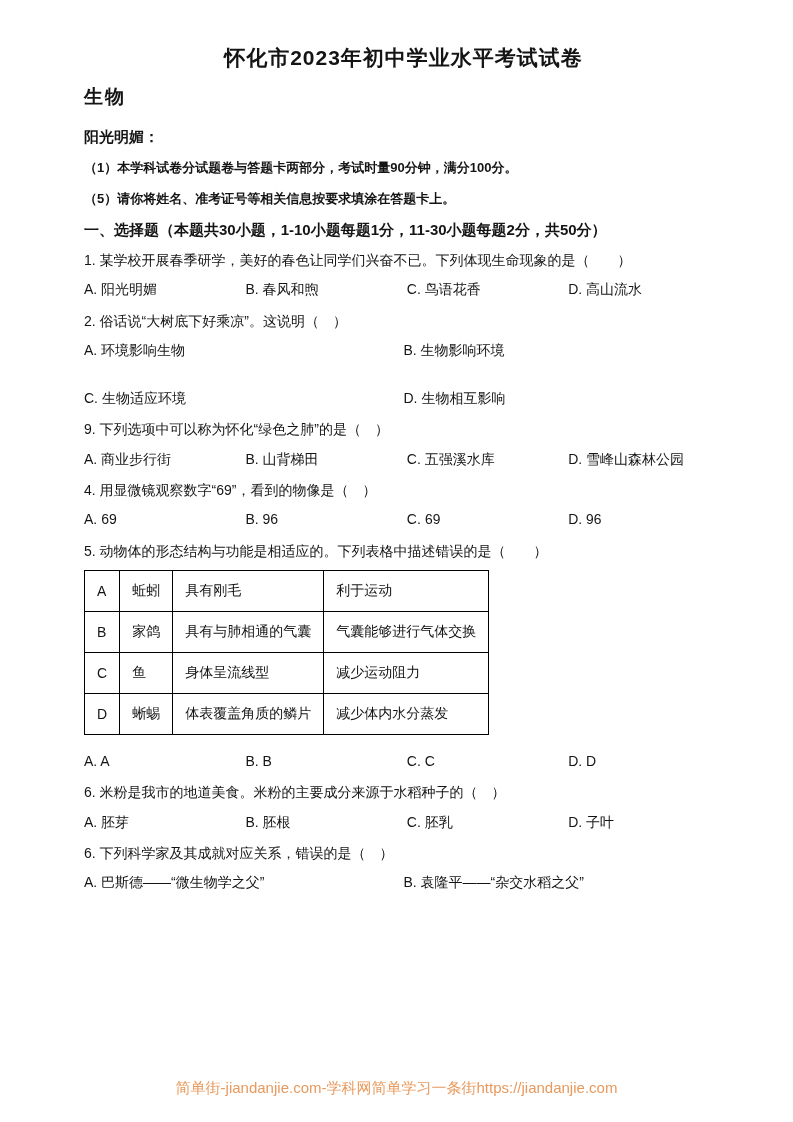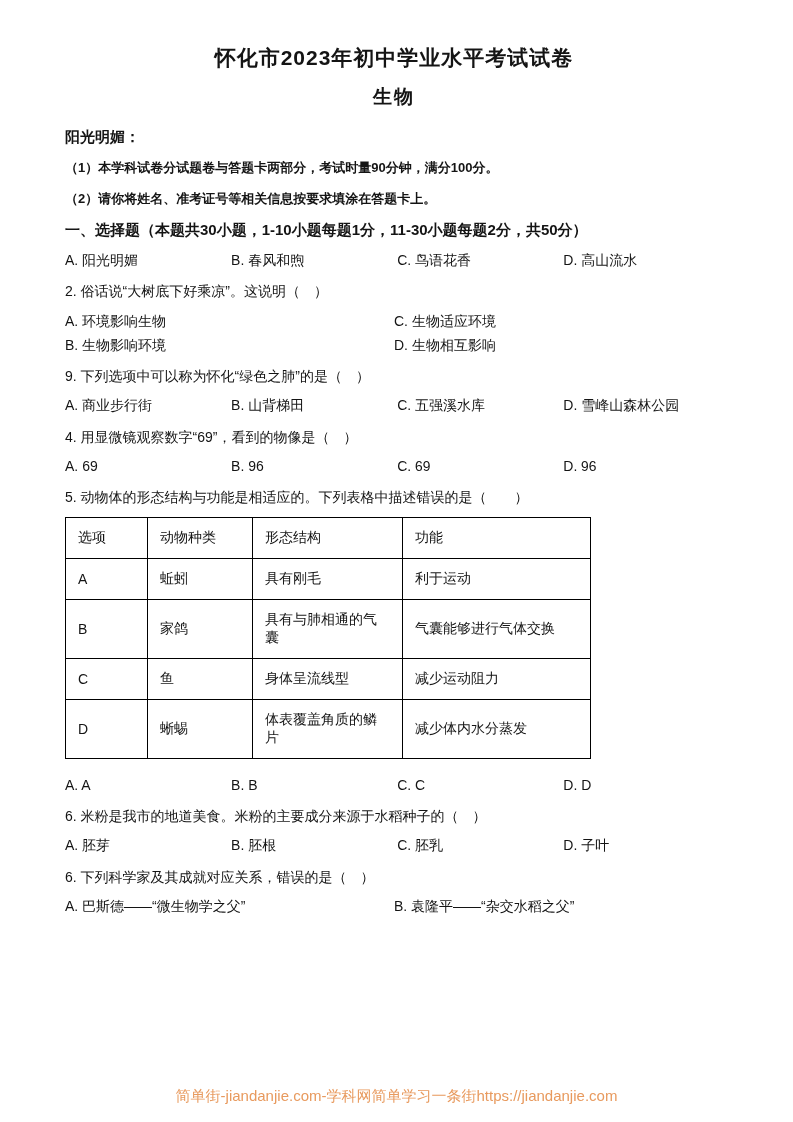--- a/index.html
+++ b/index.html
@@ -6,31 +6,30 @@
   html, body { margin: 0; padding: 0; }
   body {
     width: 793px;
     height: 1122px;
     background: #ffffff;
     position: relative;
     overflow: hidden;
     font-family: "Liberation Sans", sans-serif;
     color: #141414;
   }
-  .page { padding: 44px 70px 0 65px; }
+  .page { padding: 44px 70px 0 84px; }
 
   .title {
     text-align: center;
     font-size: 21px;
     font-weight: 700;
     margin: 0 0 12px 0;
     letter-spacing: 1px;
   }
   .subject {
-    text-align: center;
     font-size: 19px;
     font-weight: 700;
     margin: 0 0 18px 0;
     letter-spacing: 2px;
   }
   .notice-heading {
     font-size: 15px;
     font-weight: 700;
     margin: 0 0 12px 0;
   }
@@ -56,21 +55,21 @@
     line-height: 1.45;
   }
   .options.row4 {
     display: grid;
     grid-template-columns: 1fr 1fr 1fr 1.05fr;
     gap: 14px;
   }
   .options.grid2 {
     display: grid;
     grid-template-columns: 1fr 1fr;
-    row-gap: 4px;
+    row-gap: 28px;
   }
   .flip {
     display: inline-block;
     transform: rotate(180deg);
     transform-origin: center;
   }
   table.q-table {
     border-collapse: collapse;
     margin: 6px 0 16px 0;
   }
@@ -84,57 +83,58 @@
   }
   .col-option   { width: 82px;  }
   .col-species  { width: 105px; }
   .col-structure{ width: 150px; }
   .col-function { width: 188px; }
 
   .footer {
     position: absolute;
     left: 0;
     right: 0;
-    bottom: 16px;
+    bottom: 24px;
     text-align: center;
     font-size: 15px;
     color: #e89a5e;
   }
 </style>
 </head>
 <body>
 
 <div class="page">
 
   <h1 class="title">怀化市2023年初中学业水平考试试卷</h1>
   <h2 class="subject">生物</h2>
 
   <div>
     <p class="notice-heading">阳光明媚：</p>
     <p class="notice-item">（1）本学科试卷分试题卷与答题卡两部分，考试时量90分钟，满分100分。</p>
-    <p class="notice-item">（2）请你将姓名、准考证号等相关信息按要求填涂在答题卡上。</p>
+    <p class="notice-item">（5）请你将姓名、准考证号等相关信息按要求填涂在答题卡上。</p>
   </div>
 
   <p class="section-heading">一、选择题（本题共30小题，1-10小题每题1分，11-30小题每题2分，共50分）</p>
 
   <div>
+    <p class="stem">1. 某学校开展春季研学，美好的春色让同学们兴奋不已。下列体现生命现象的是（　　）</p>
     <div class="options row4">
       <span>A. 阳光明媚</span>
       <span>B. 春风和煦</span>
       <span>C. 鸟语花香</span>
       <span>D. 高山流水</span>
     </div>
   </div>
 
   <div>
     <p class="stem">2. 俗话说“大树底下好乘凉”。这说明（　）</p>
     <div class="options grid2">
       <span>A. 环境影响生物</span>
+      <span>B. 生物影响环境</span>
       <span>C. 生物适应环境</span>
-      <span>B. 生物影响环境</span>
       <span>D. 生物相互影响</span>
     </div>
   </div>
 
   <div>
     <p class="stem">9. 下列选项中可以称为怀化“绿色之肺”的是（　）</p>
     <div class="options row4">
       <span>A. 商业步行街</span>
       <span>B. 山背梯田</span>
       <span>C. 五强溪水库</span>
@@ -149,26 +149,20 @@
       <span><span>B.</span>&nbsp;<span>96</span></span>
       <span><span>C.</span>&nbsp;<span class="flip">69</span></span>
       <span><span>D.</span>&nbsp;<span class="flip">96</span></span>
     </div>
   </div>
 
   <div>
     <p class="stem">5. 动物体的形态结构与功能是相适应的。下列表格中描述错误的是（　　）</p>
     <table class="q-table">
       <tbody>
-          <tr>
-        <th class="col-option">选项</th>
-        <th class="col-species">动物种类</th>
-        <th class="col-structure">形态结构</th>
-        <th class="col-function">功能</th>
-      </tr>
       <tr>
         <td>A</td>
         <td>蚯蚓</td>
         <td>具有刚毛</td>
         <td>利于运动</td>
       </tr>
       <tr>
         <td>B</td>
         <td>家鸽</td>
         <td>具有与肺相通的气囊</td>

